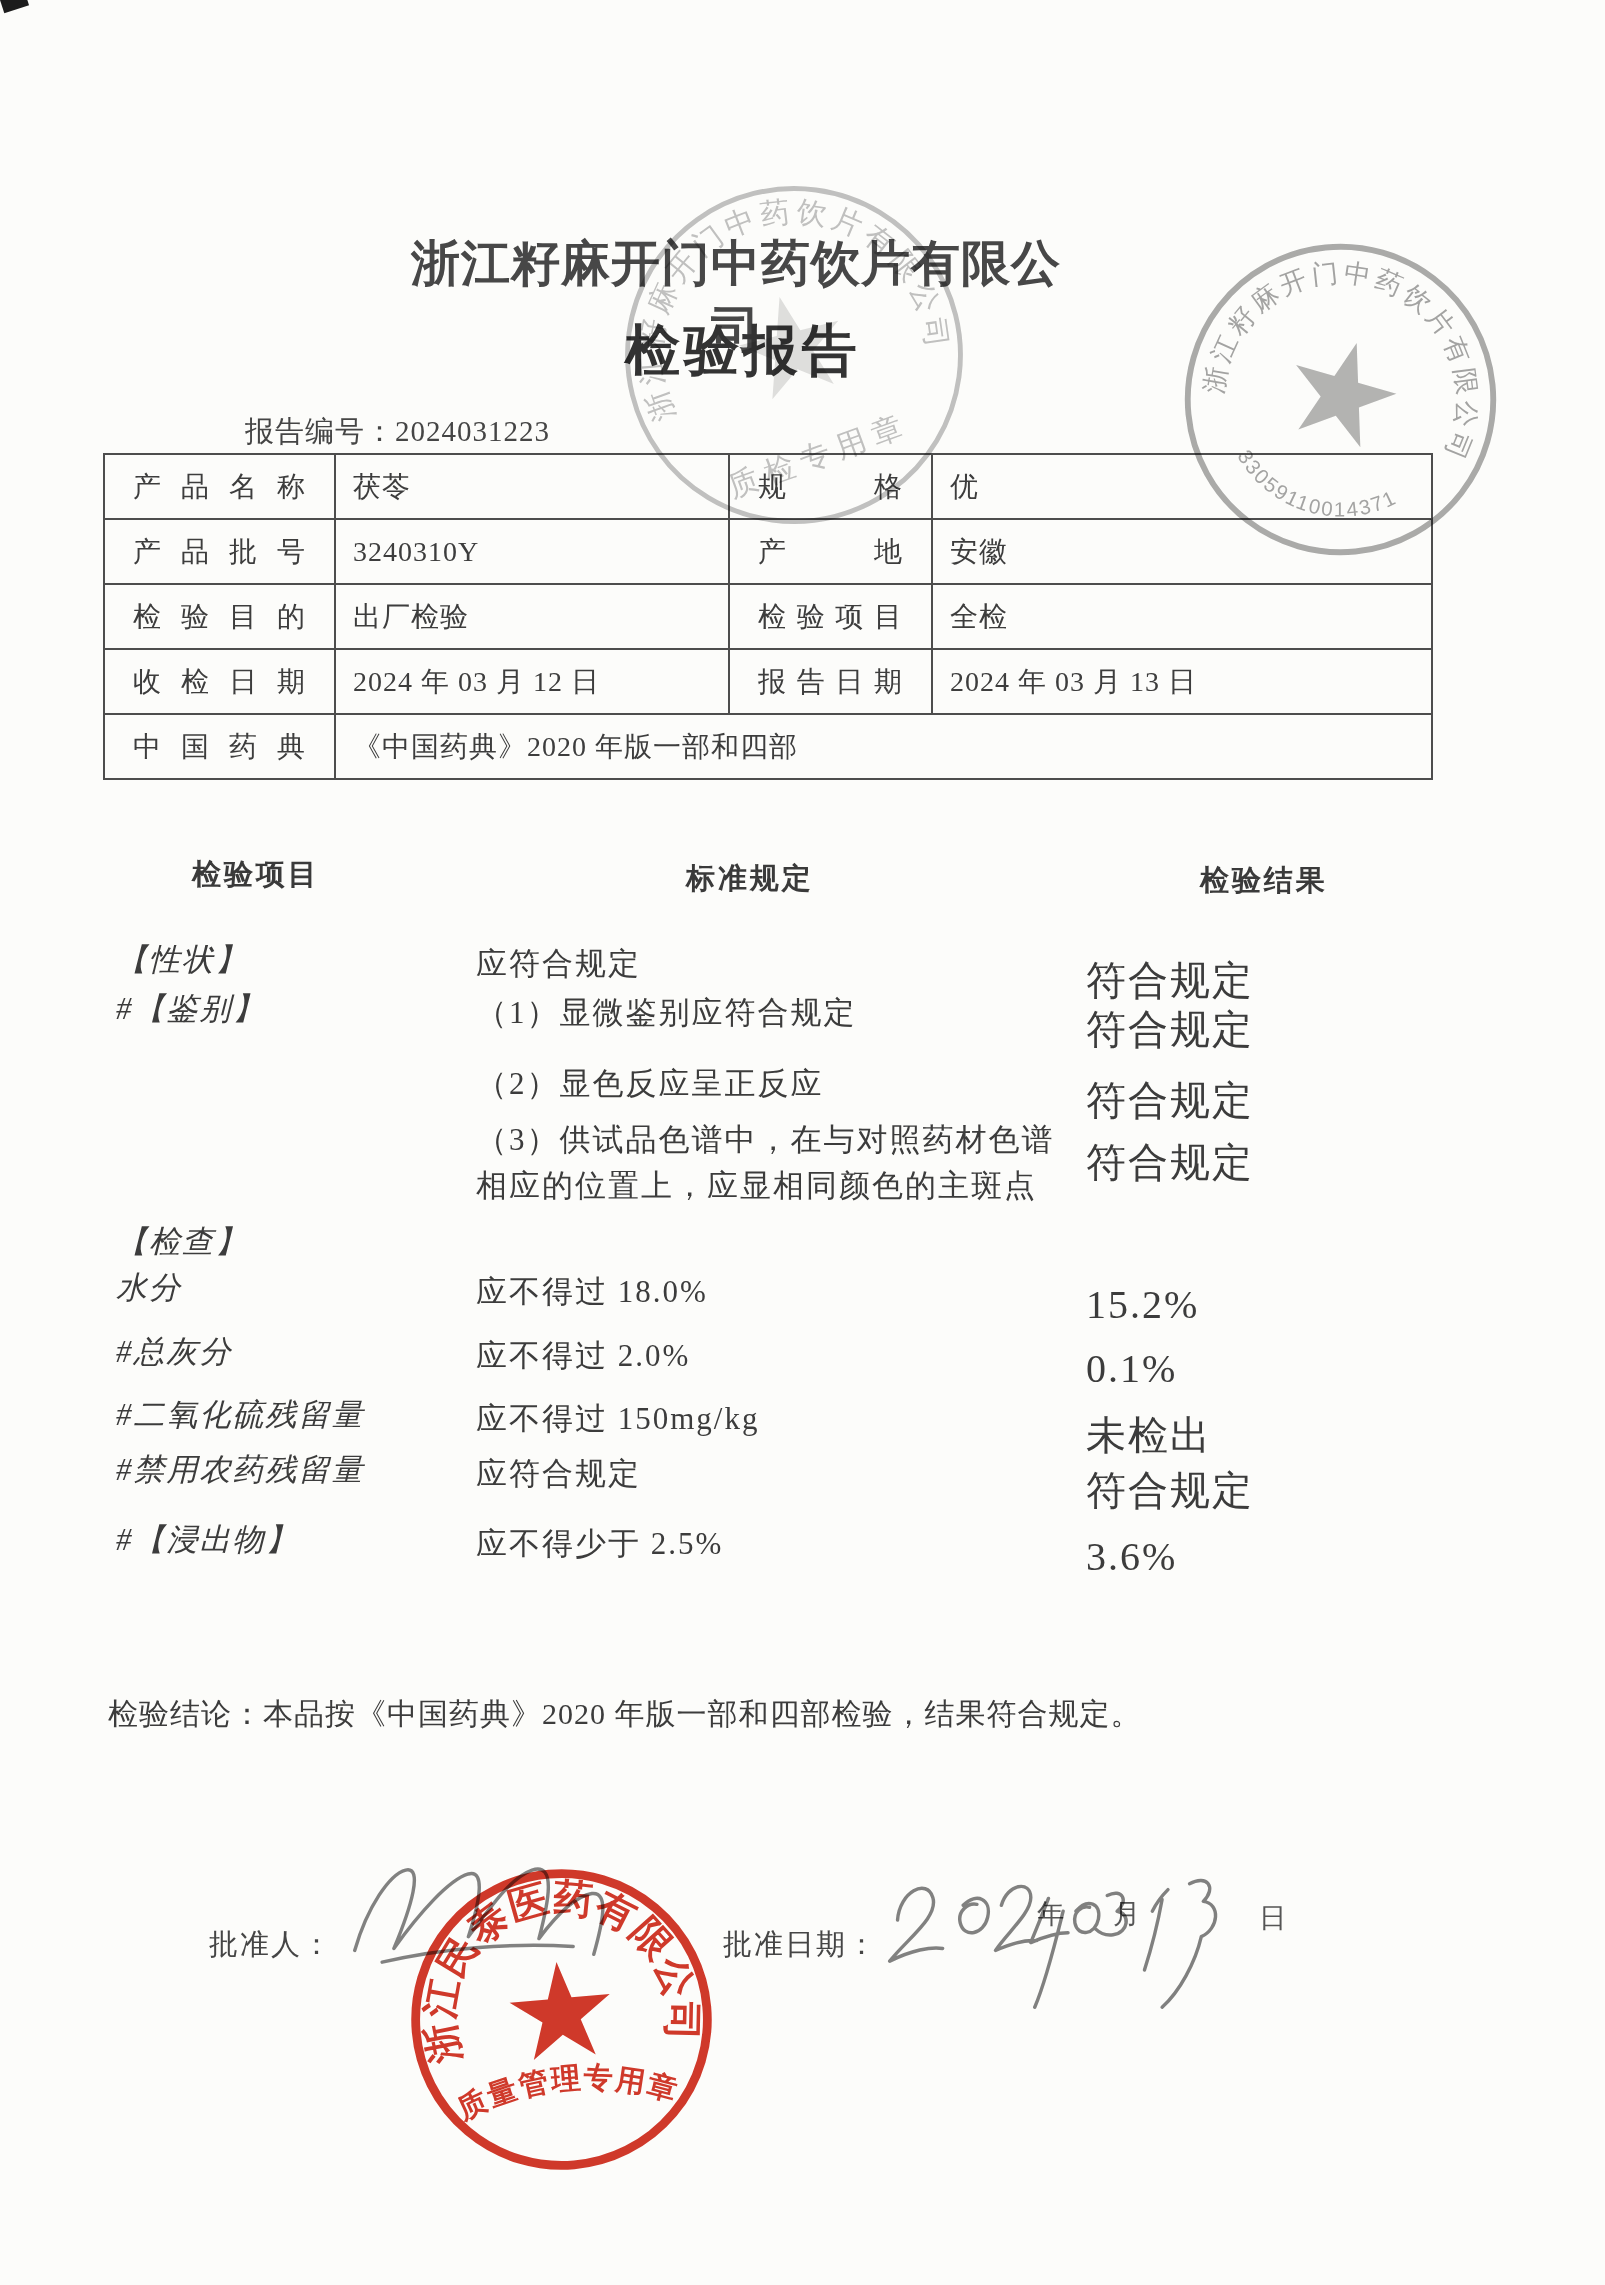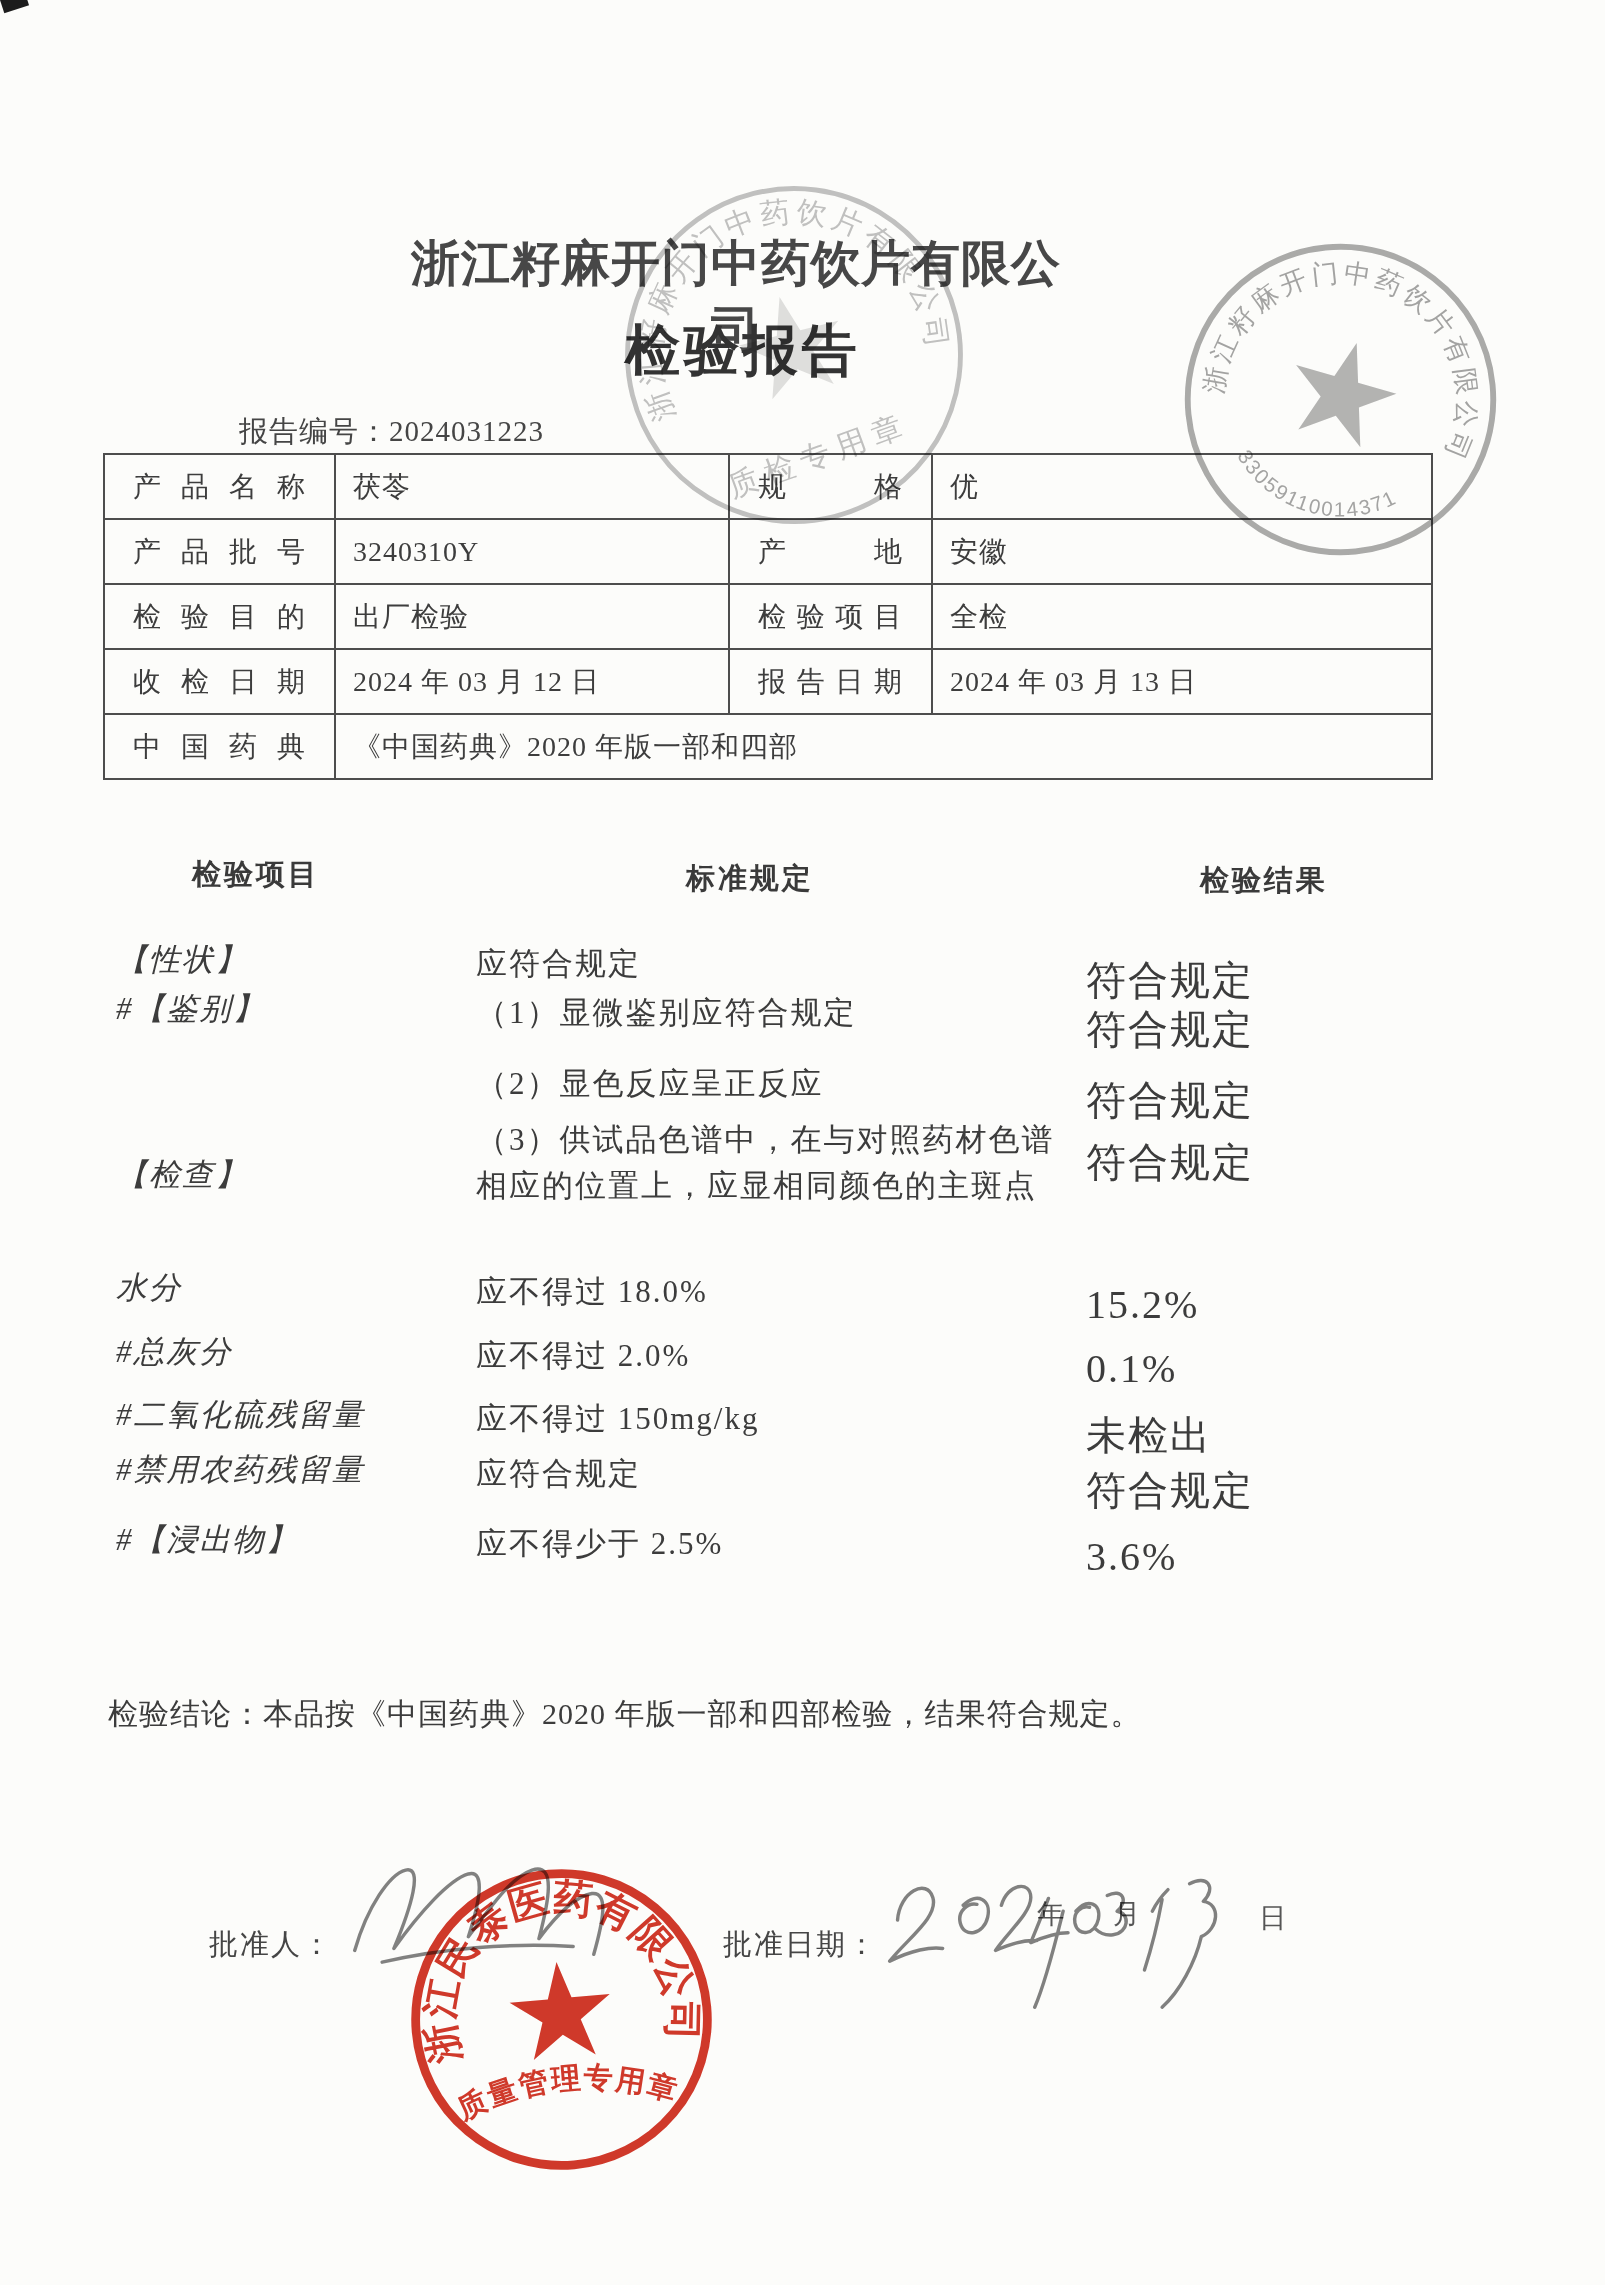--- a/index.html
+++ b/index.html
@@ -14,21 +14,21 @@
   .company-title {
     position:absolute; left:387px; top:231px; width:698px;
     text-align:center; font-size:49px; font-weight:600; letter-spacing:1px; color:#474747;
   }
   .doc-title {
     position:absolute; left:625px; top:314px; width:255px;
     font-family:"Liberation Sans","DejaVu Sans",sans-serif;
     font-size:55px; font-weight:900; letter-spacing:3.9px; color:#333;
   }
   .report-no {
-    position:absolute; left:239px; top:412px;
+    position:absolute; left:245px; top:412px;
     font-size:29px; letter-spacing:1px; color:#454545;text-align:right;
   }
   
   table.info-table {
     position:absolute; left:103px; top:453px; width:1328px; height:325px;
     border-collapse:collapse; table-layout:fixed;
     font-size:28px; color:#3d3d3d;
   }
   table.info-table td { border:2px solid #4d4d4d; vertical-align:middle; letter-spacing:1px; }
   table.info-table tr { height:65px; }
@@ -41,21 +41,21 @@
   }
   #head-item   { left:192px;  top:855px; }
   #head-spec   { left:686px;  top:859px; }
   #head-result { left:1200px; top:861px; }
   .rrow { position:absolute; left:0; width:1605px; height:59px; }
   .rrow .item { position:absolute; left:116px; top:0; font-size:31px; letter-spacing:2px; white-space:nowrap;font-style:italic; }
   .rrow .spec { position:absolute; left:476px; top:2px; width:627px; font-size:31px; letter-spacing:2px; white-space:pre-line; line-height:46px; }
   .rrow .res  { position:absolute; left:1086px; top:13.7px; width:349px; text-align:left; font-size:40px; letter-spacing:2px; }
   .rr1 { top:939px; }  .rr2 { top:988px; } .rr3 { top:1059px; } .rr4 { top:1115px; }
   .rr4 .res { top:19.6px; }
-  .rr5 { top:1154px; } .rr6 { top:1267px; } .rr7 { top:1331px; } .rr8 { top:1394px; }
+  .rr5 { top:1221px; } .rr6 { top:1267px; } .rr7 { top:1331px; } .rr8 { top:1394px; }
   .rr9 { top:1449px; } .rr10{ top:1519px; }
   
   .note-line { position:absolute; left:108px; top:1625px; width:1392px; font-size:30px; letter-spacing:1px; }
   .conclusion-line { position:absolute; left:108px; top:1694px; width:1392px; font-size:30px; letter-spacing:1px; }
   
   .approver-label { position:absolute; left:209px; top:1925px; font-size:29px; letter-spacing:2px; color:#454545; }
   .date-label     { position:absolute; left:723px; top:1925px; font-size:29px; letter-spacing:2px; color:#454545; }
   .date-char { position:absolute; font-size:27.4px; color:#555; }
   #dc-year  { left:1037px; top:1896px; }
   #dc-month { left:1113px; top:1896px; }

